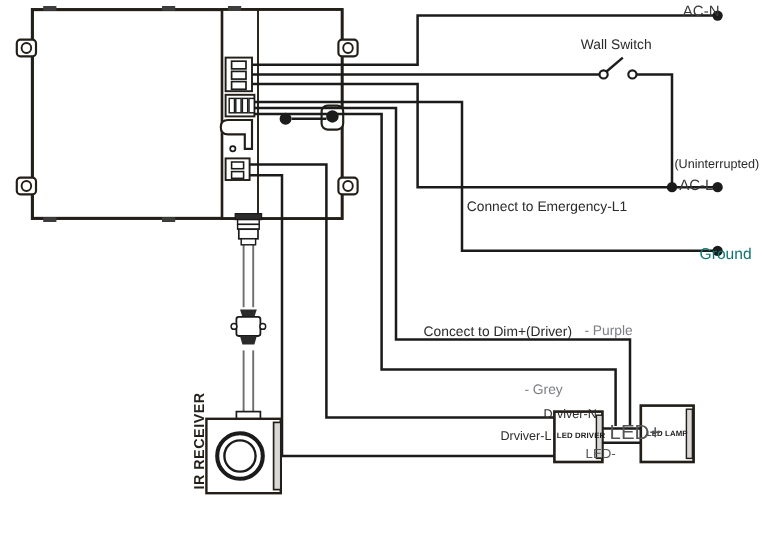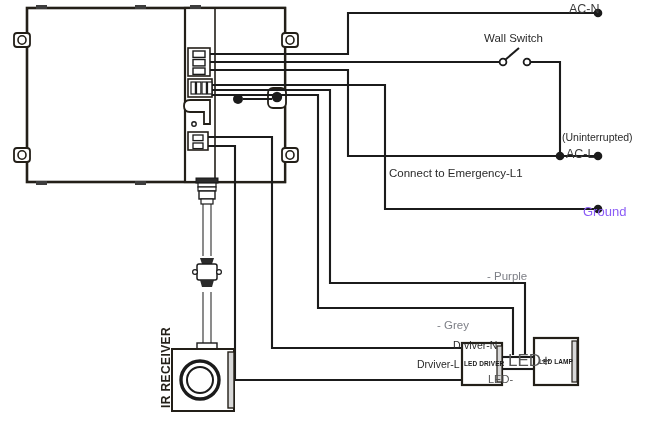--- a/index.html
+++ b/index.html
@@ -33,21 +33,21 @@
     font-weight:bold;
     letter-spacing:.2px;
     color:#231f18;
   }
   .lbl-node{
     font-size:12.5px;
     color:#3a3a3a;
   }
   .lbl-gray{
     font-size:13px;
-    color:#8b5cf6;
+    color:#0f766e;
   }
   .lbl-small{
     font-size:11.5px;
     color:#2a2a2a;
   }
   .lbl-tiny{
     font-size:10.5px;
     color:#2a2a2a;
   }
   .lbl-box{
@@ -240,20 +240,21 @@
   <div class="lbl lbl-small" style="left:484px; top:33px;">Wall Switch</div>
 
   <div class="lbl lbl-small" style="left:389px; top:140px;margin-top:28px;">Connect to Emergency-L1</div>
 
   <div class="lbl lbl-tiny" style="left:562px; top:132px;">(Uninterrupted)</div>
 
   <div class="lbl lbl-node" style="left:566px; top:148px;">AC-L</div>
 
   <div class="lbl lbl-gray" style="left:583px; top:205px;">Ground</div>
 
+  <div class="lbl lbl-small" style="left:353px; top:272px;">Concect to Dim+(Driver)</div>
   <div class="lbl lbl-small lbl-accent" style="left:487px; top:271px;">- Purple</div>
 
   <div class="lbl lbl-small lbl-accent" style="left:437px; top:320px;">- Grey</div>
 
   <div class="lbl lbl-tiny" style="left:417px; top:340px;margin-left:36px;">Drviver-N</div>
 
   <div class="lbl lbl-tiny" style="left:417px; top:359px;">Drviver-L</div>
 
   <div class="lbl lbl-box" style="left:464px; top:361px;">LED DRIVER</div>
 

